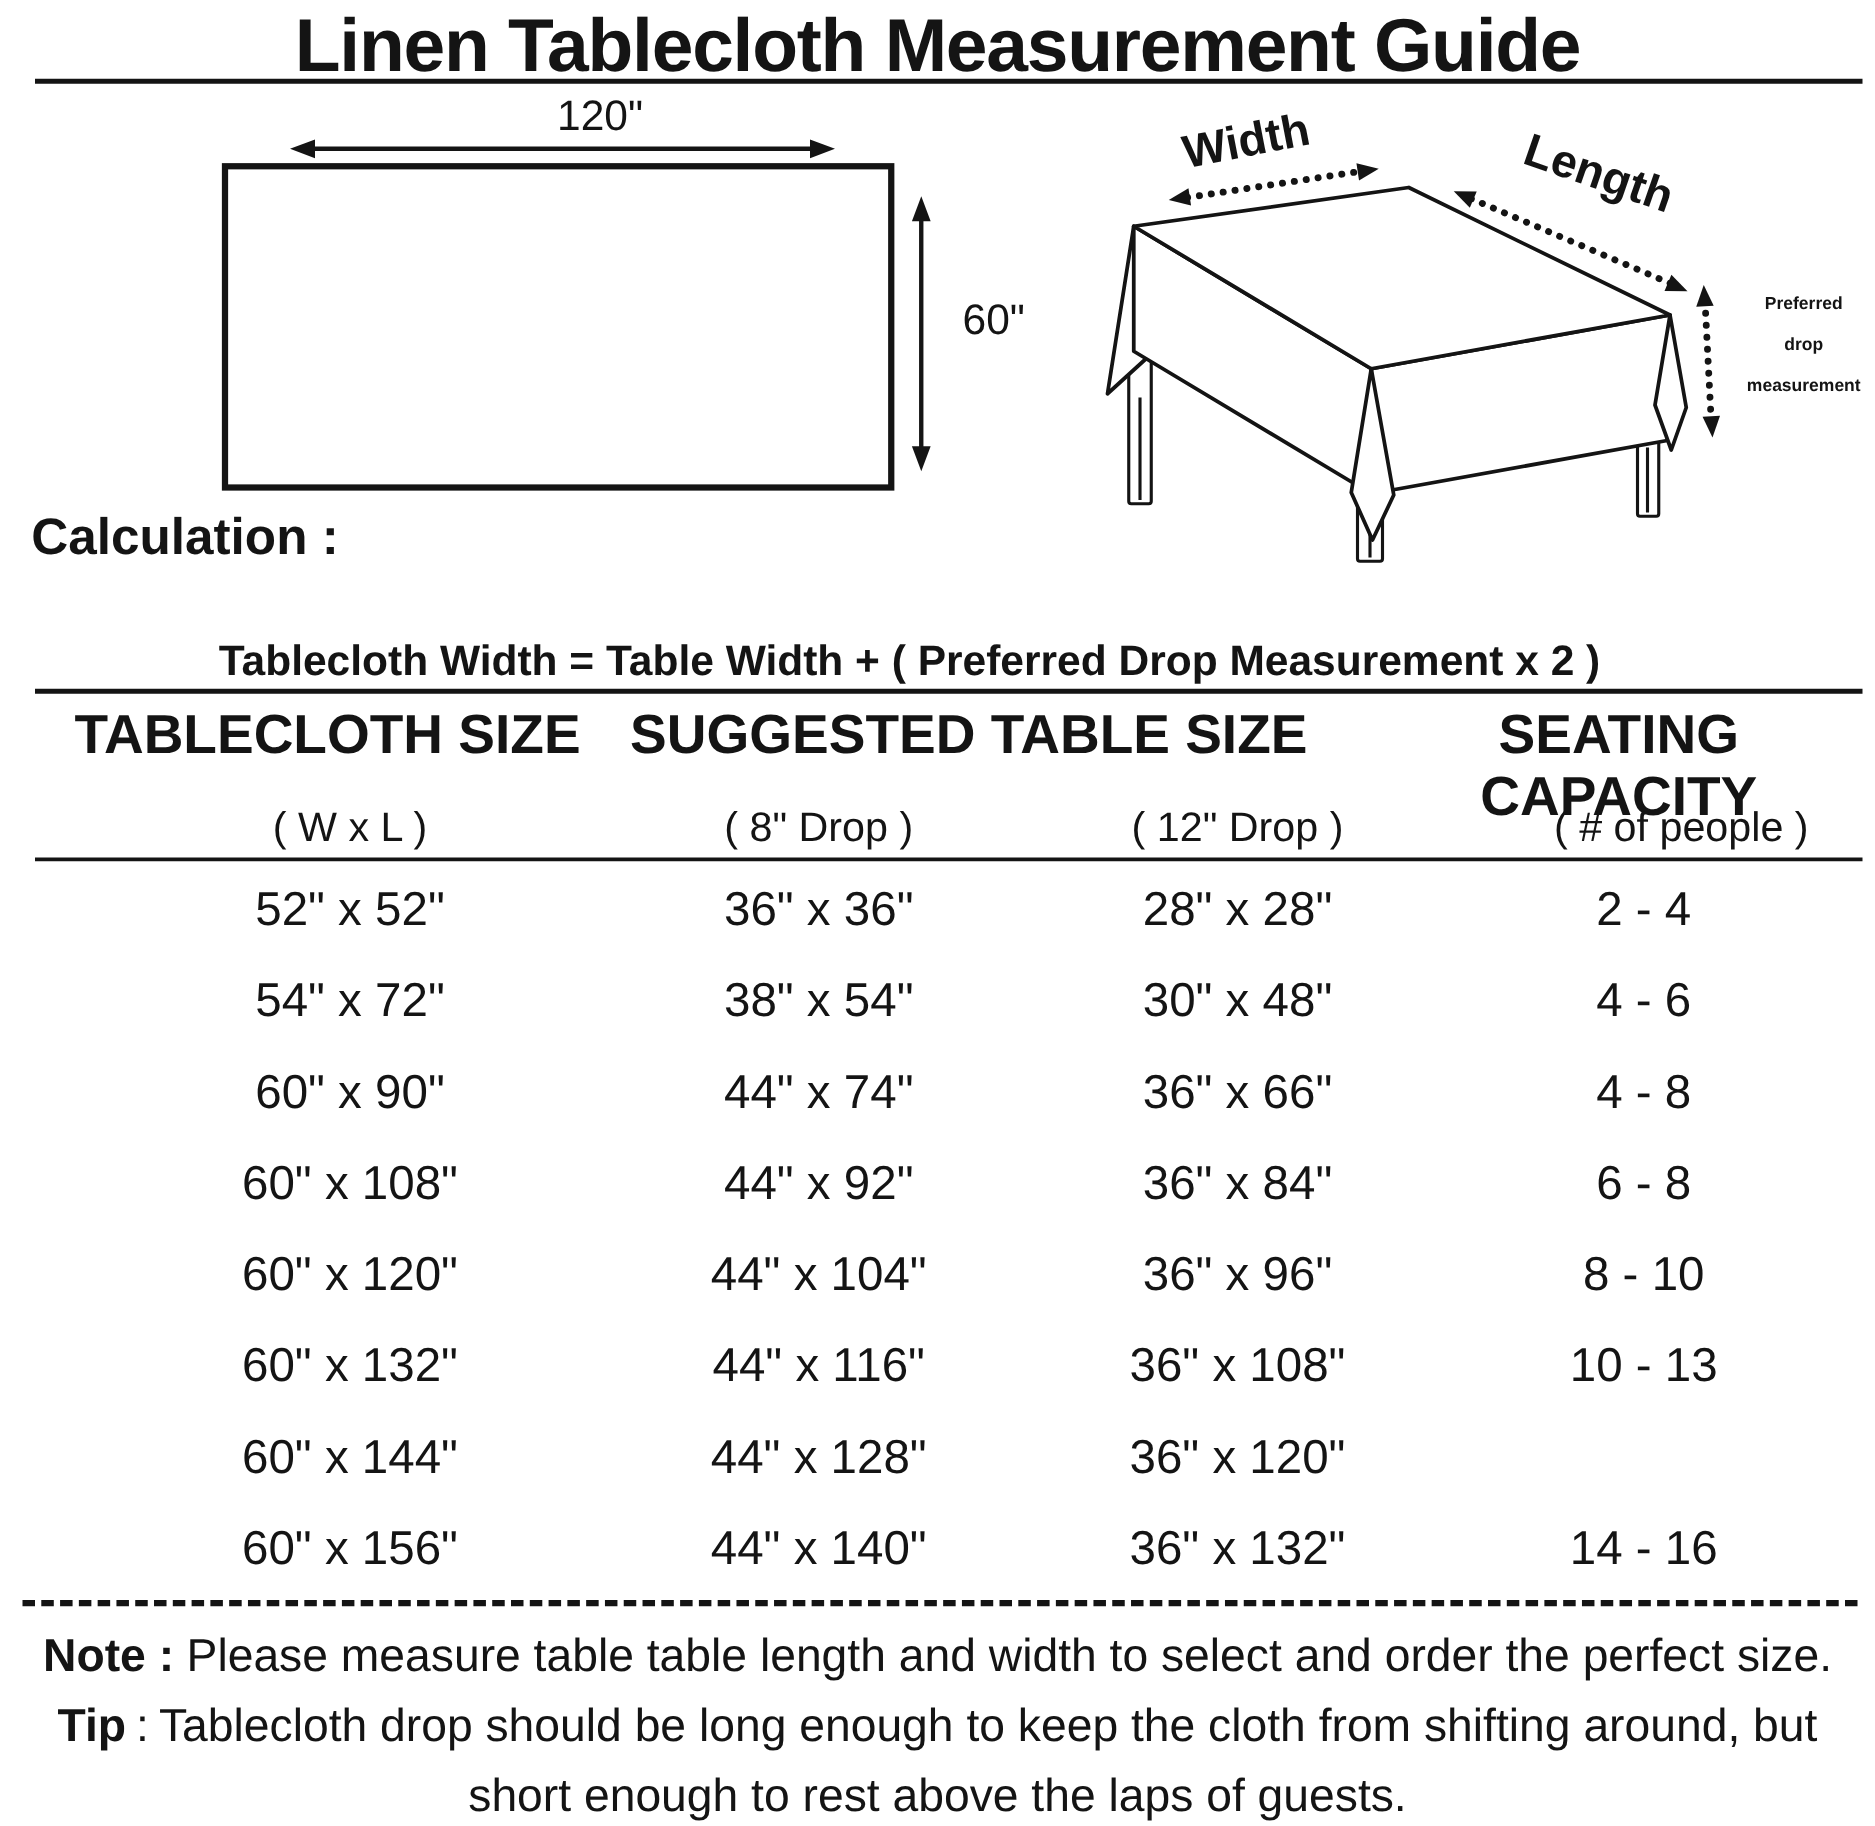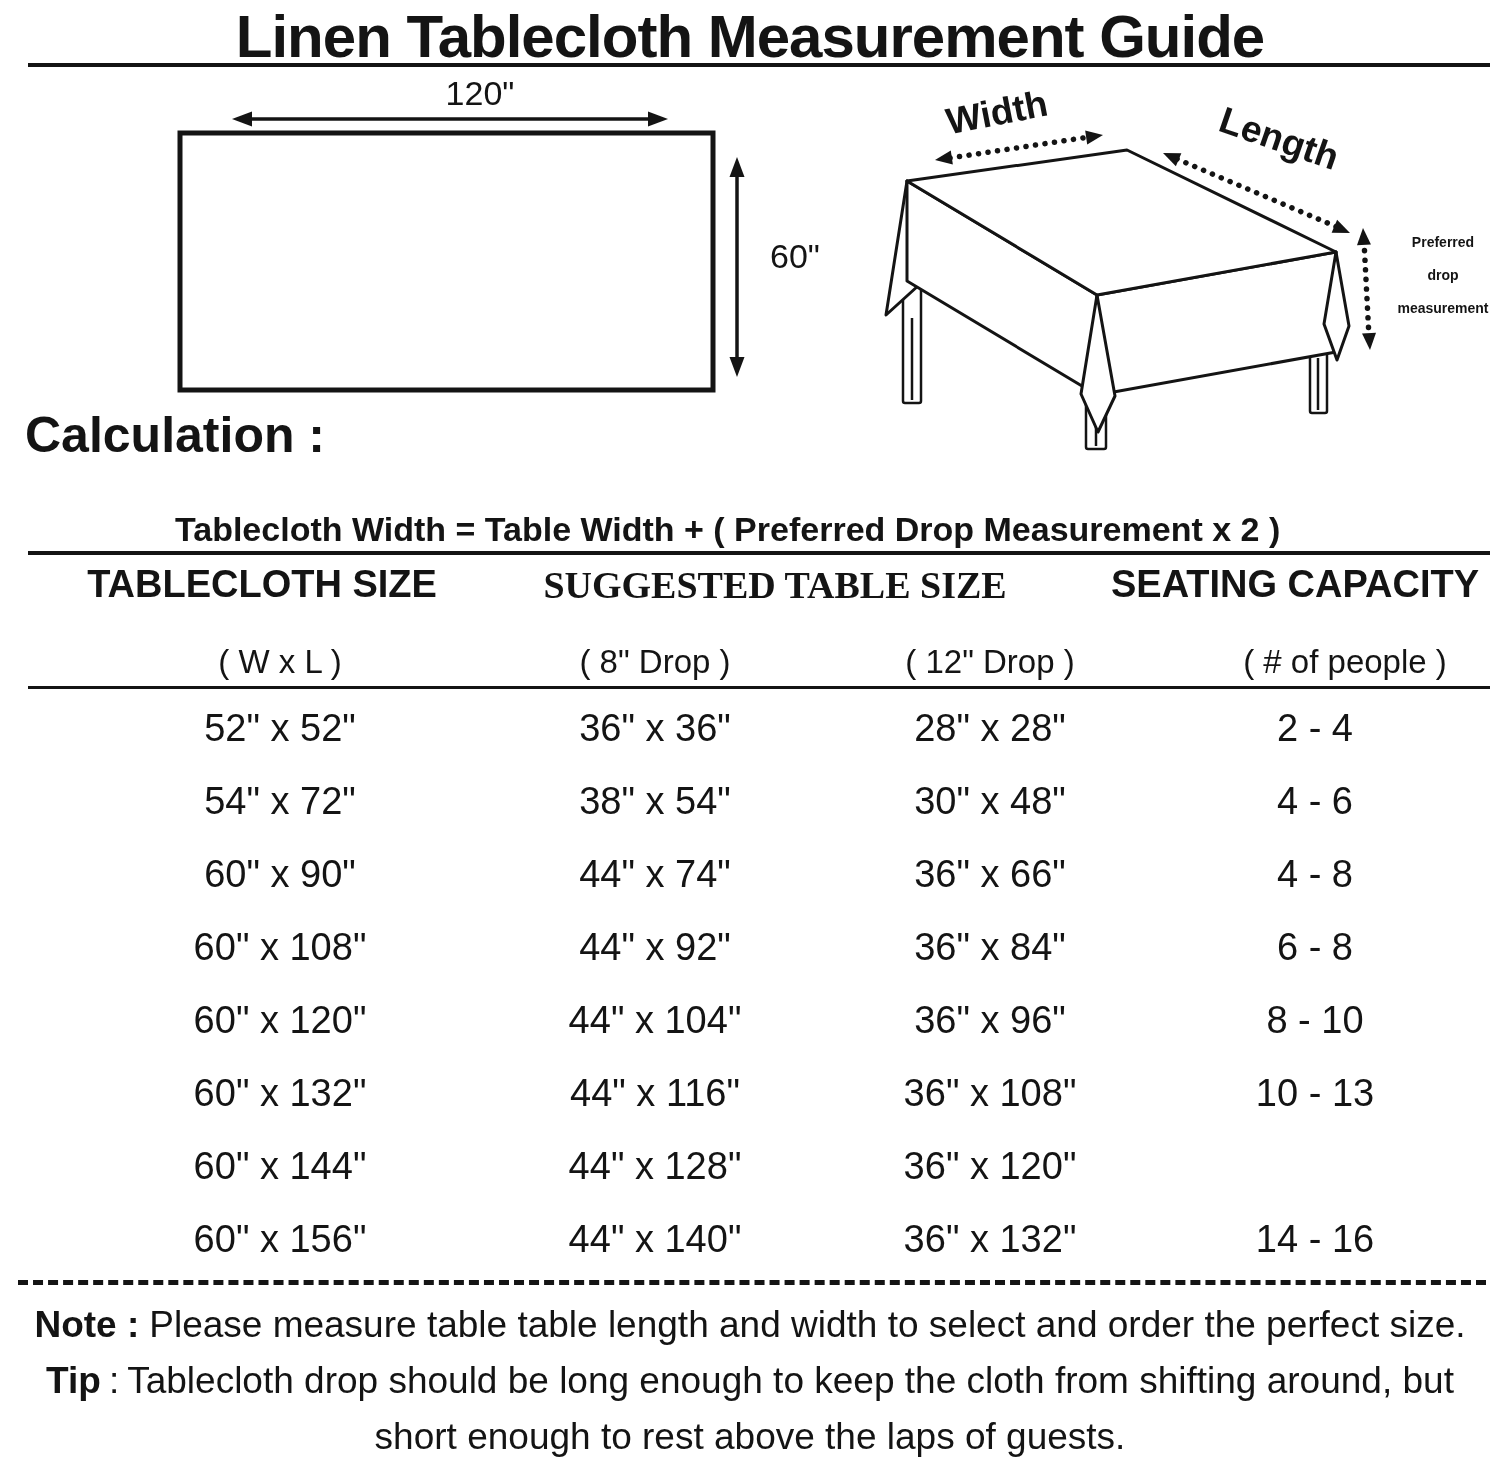--- a/index.html
+++ b/index.html
@@ -25,27 +25,27 @@
   .dim-120 { left:380px; top:74px; width:200px; }
   .dim-60  { left:740px; top:237px; width:110px; }
 
   .lbl-rot { position:absolute; font-size:37px; font-weight:bold; text-align:center; }
   .lbl-width  { left:933px;  top:92px;  width:128px; transform:rotate(-11deg); }
   .lbl-length { left:1203px; top:118px; width:152px; transform:rotate(19deg); }
   .lbl-drop { position:absolute; left:1386px; top:226px; width:114px; text-align:center;
               font-size:14px; font-weight:bold; line-height:33px; }
   .lbl-drop span { display:block; }
 
-  .calc-h  { position:absolute; left:25px; top:406px; font-size:50px; font-weight:bold; }
+  .calc-h  { position:absolute; left:25px; top:406px; font-size:41px; font-weight:bold; }
   .calc-f1 { position:absolute; left:175px; top:460px; font-size:34px; font-weight:bold; }
   .calc-f2 { position:absolute; left:175px; top:510px; font-size:34px; font-weight:bold; }
 
-  .th  { position:absolute; font-size:38px; font-weight:bold; text-align:center; }
+  .th  { position:absolute; font-size:44px; font-weight:bold; text-align:center; }
   .th1 { left:42px;   top:563px; width:440px; }
-  .th2 { left:450px;  top:563px; width:650px;font-family:Liberation Serif, serif; }
+  .th2 { left:450px;  top:563px; width:650px; }
   .th4 { left:1105px; top:563px; width:380px; }
   .th-sub { position:absolute; left:450px; top:602px; width:650px;
             font-size:31px; font-weight:normal; text-align:center; }
   .sh  { position:absolute; top:643px; font-size:33px; text-align:center; }
   .sh1 { left:60px;   width:440px; }
   .sh2 { left:470px;  width:370px; }
   .sh3 { left:810px;  width:360px; }
   .sh4 { left:1160px; width:370px; }
 
   .rows { position:absolute; top:692px; left:0; width:1500px; }

